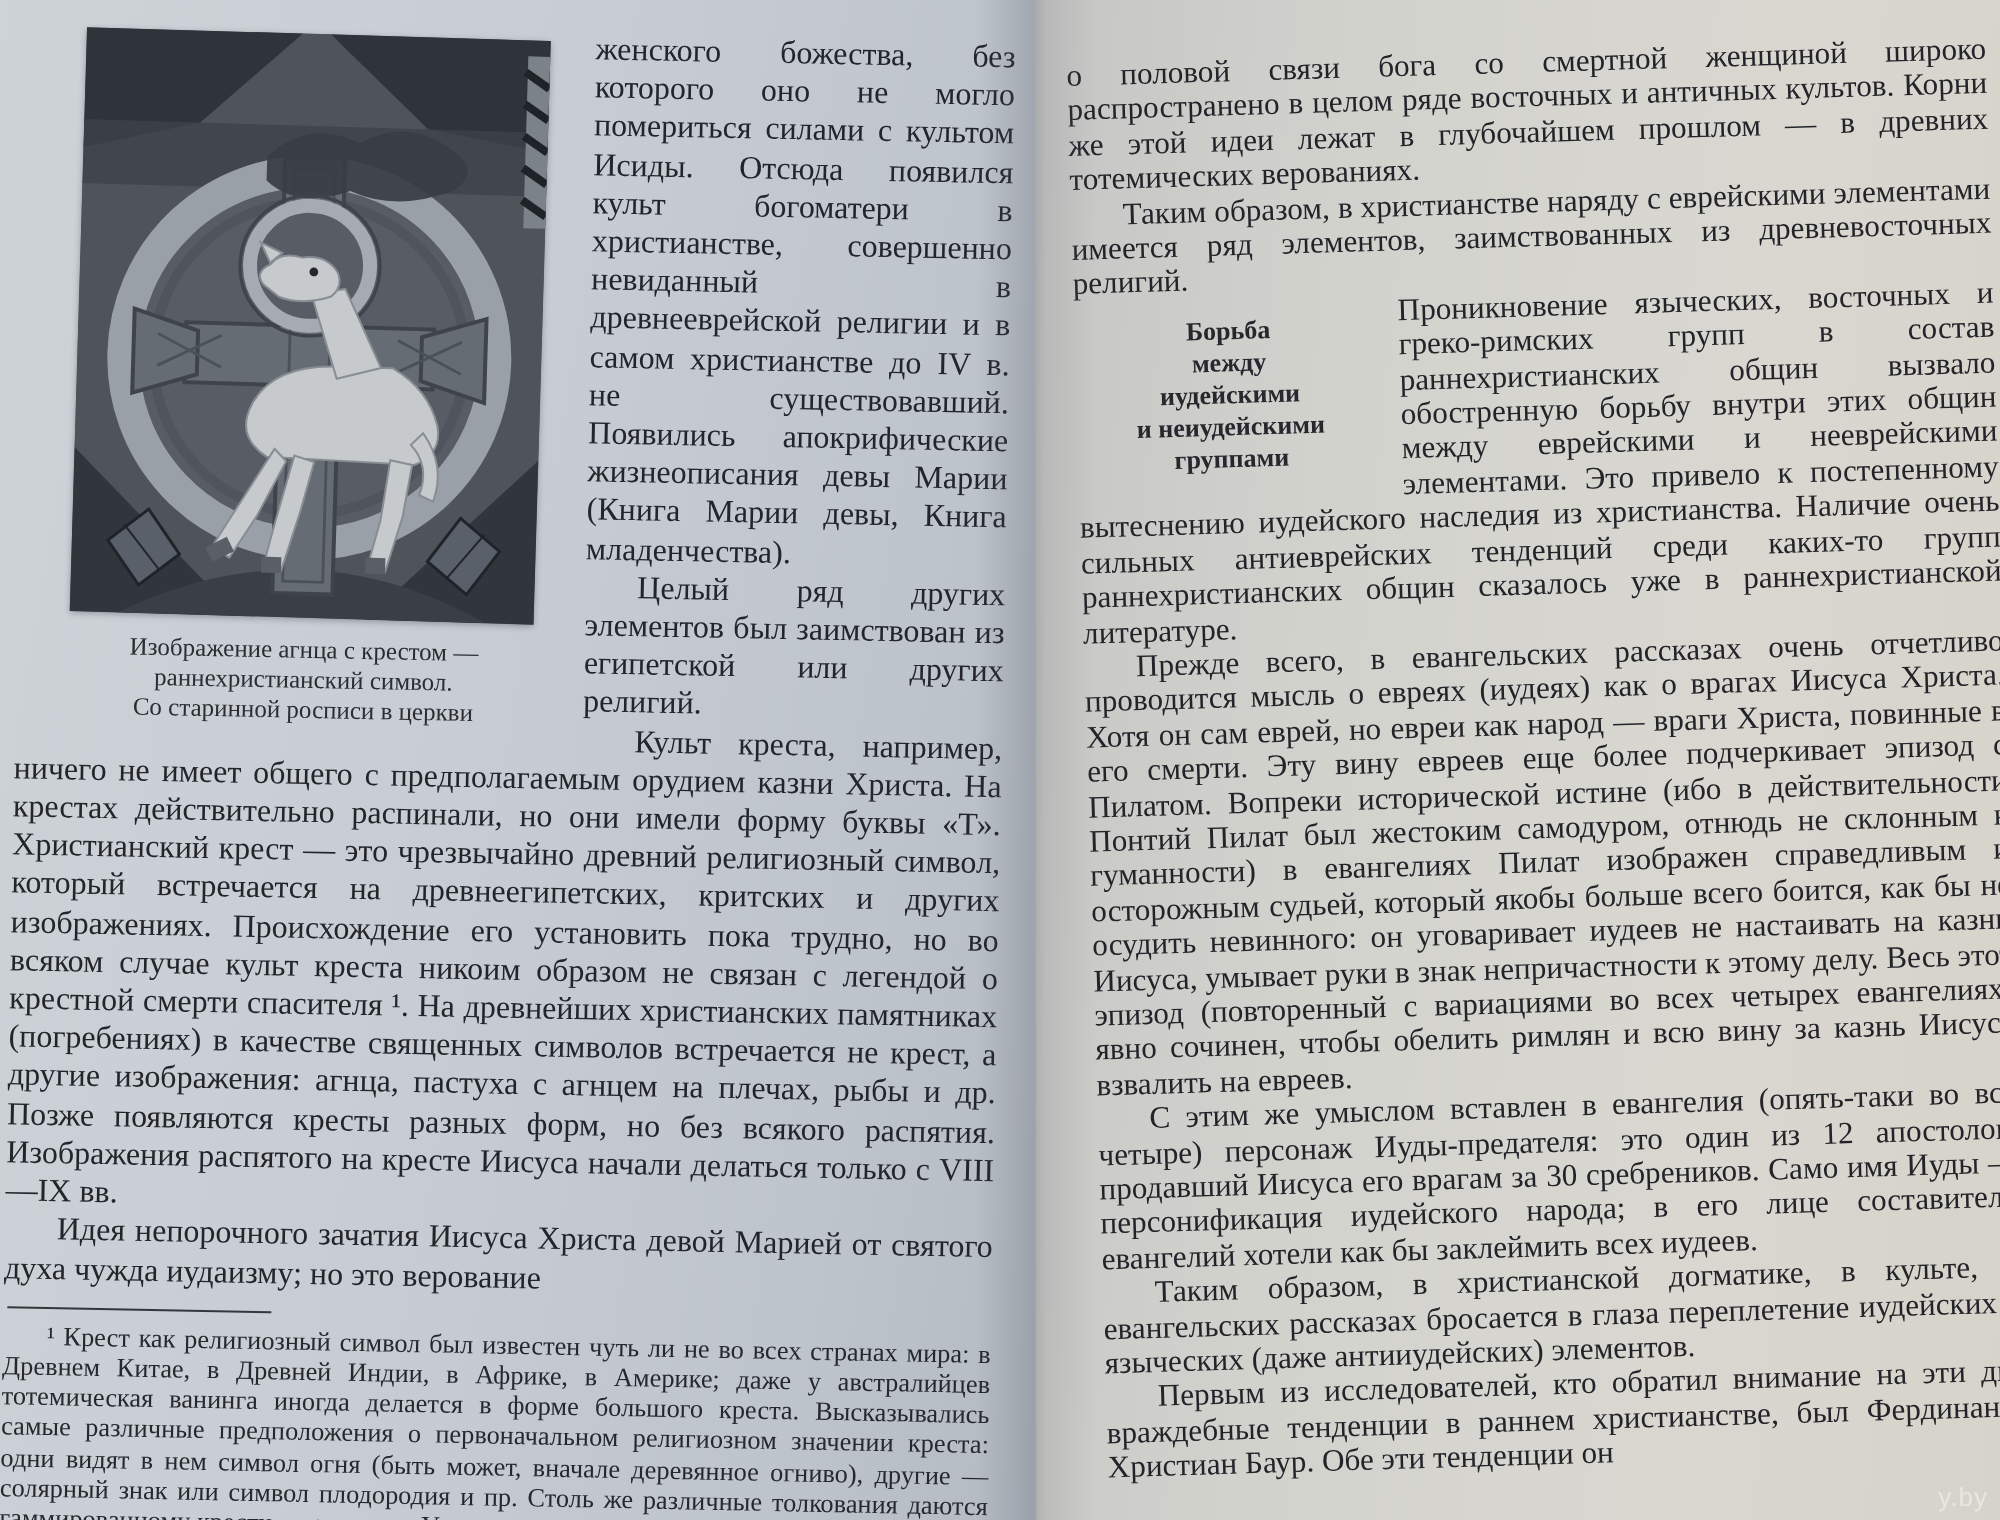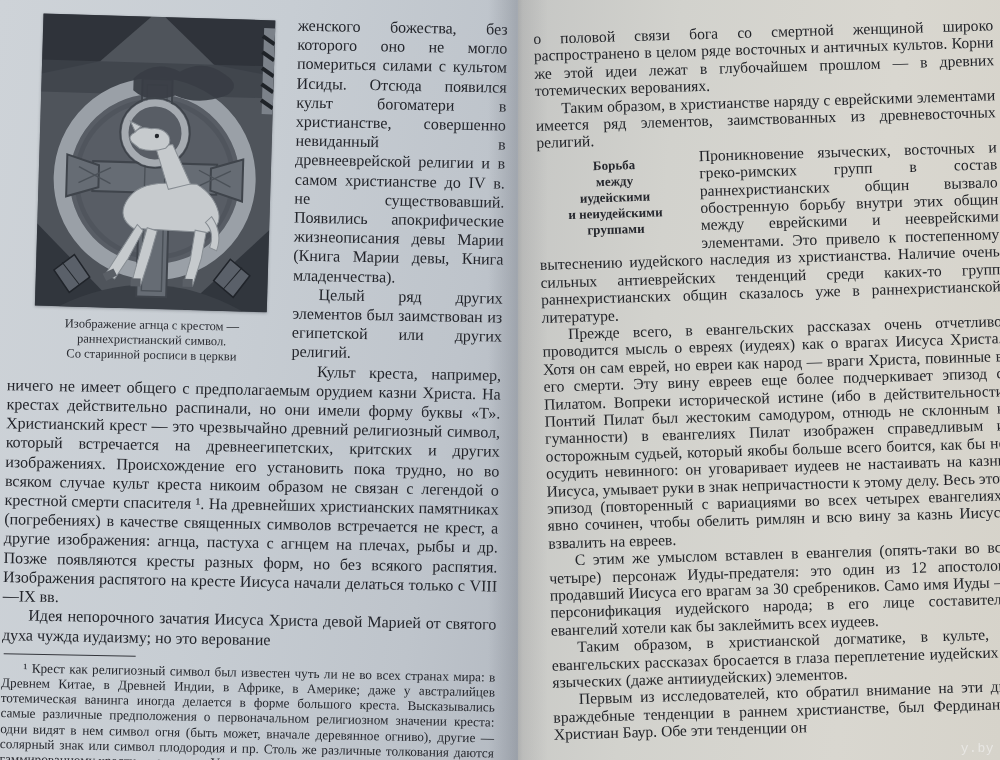--- a/index.html
+++ b/index.html
@@ -73,21 +73,21 @@
   }
   .rbody.ind{text-indent:26px;}
   .margin-head{
     float:left;width:162px;height:90px;
     padding:8px 14px 0 6px;box-sizing:border-box;
     text-align:center;font-weight:bold;
     font-size:13px;line-height:16px;color:#26282e;
   }
   .watermark{
     position:absolute;right:6px;bottom:4px;z-index:9;
-    font-family:Liberation Mono, monospace;
+    font-family:Liberation Sans, sans-serif;
     font-size:13px;color:rgba(245,246,248,0.55);
     letter-spacing:.5px;
     margin-left:48px;
   }
 </style>
 </head>
 <body>
 
 <div class="book">
 

